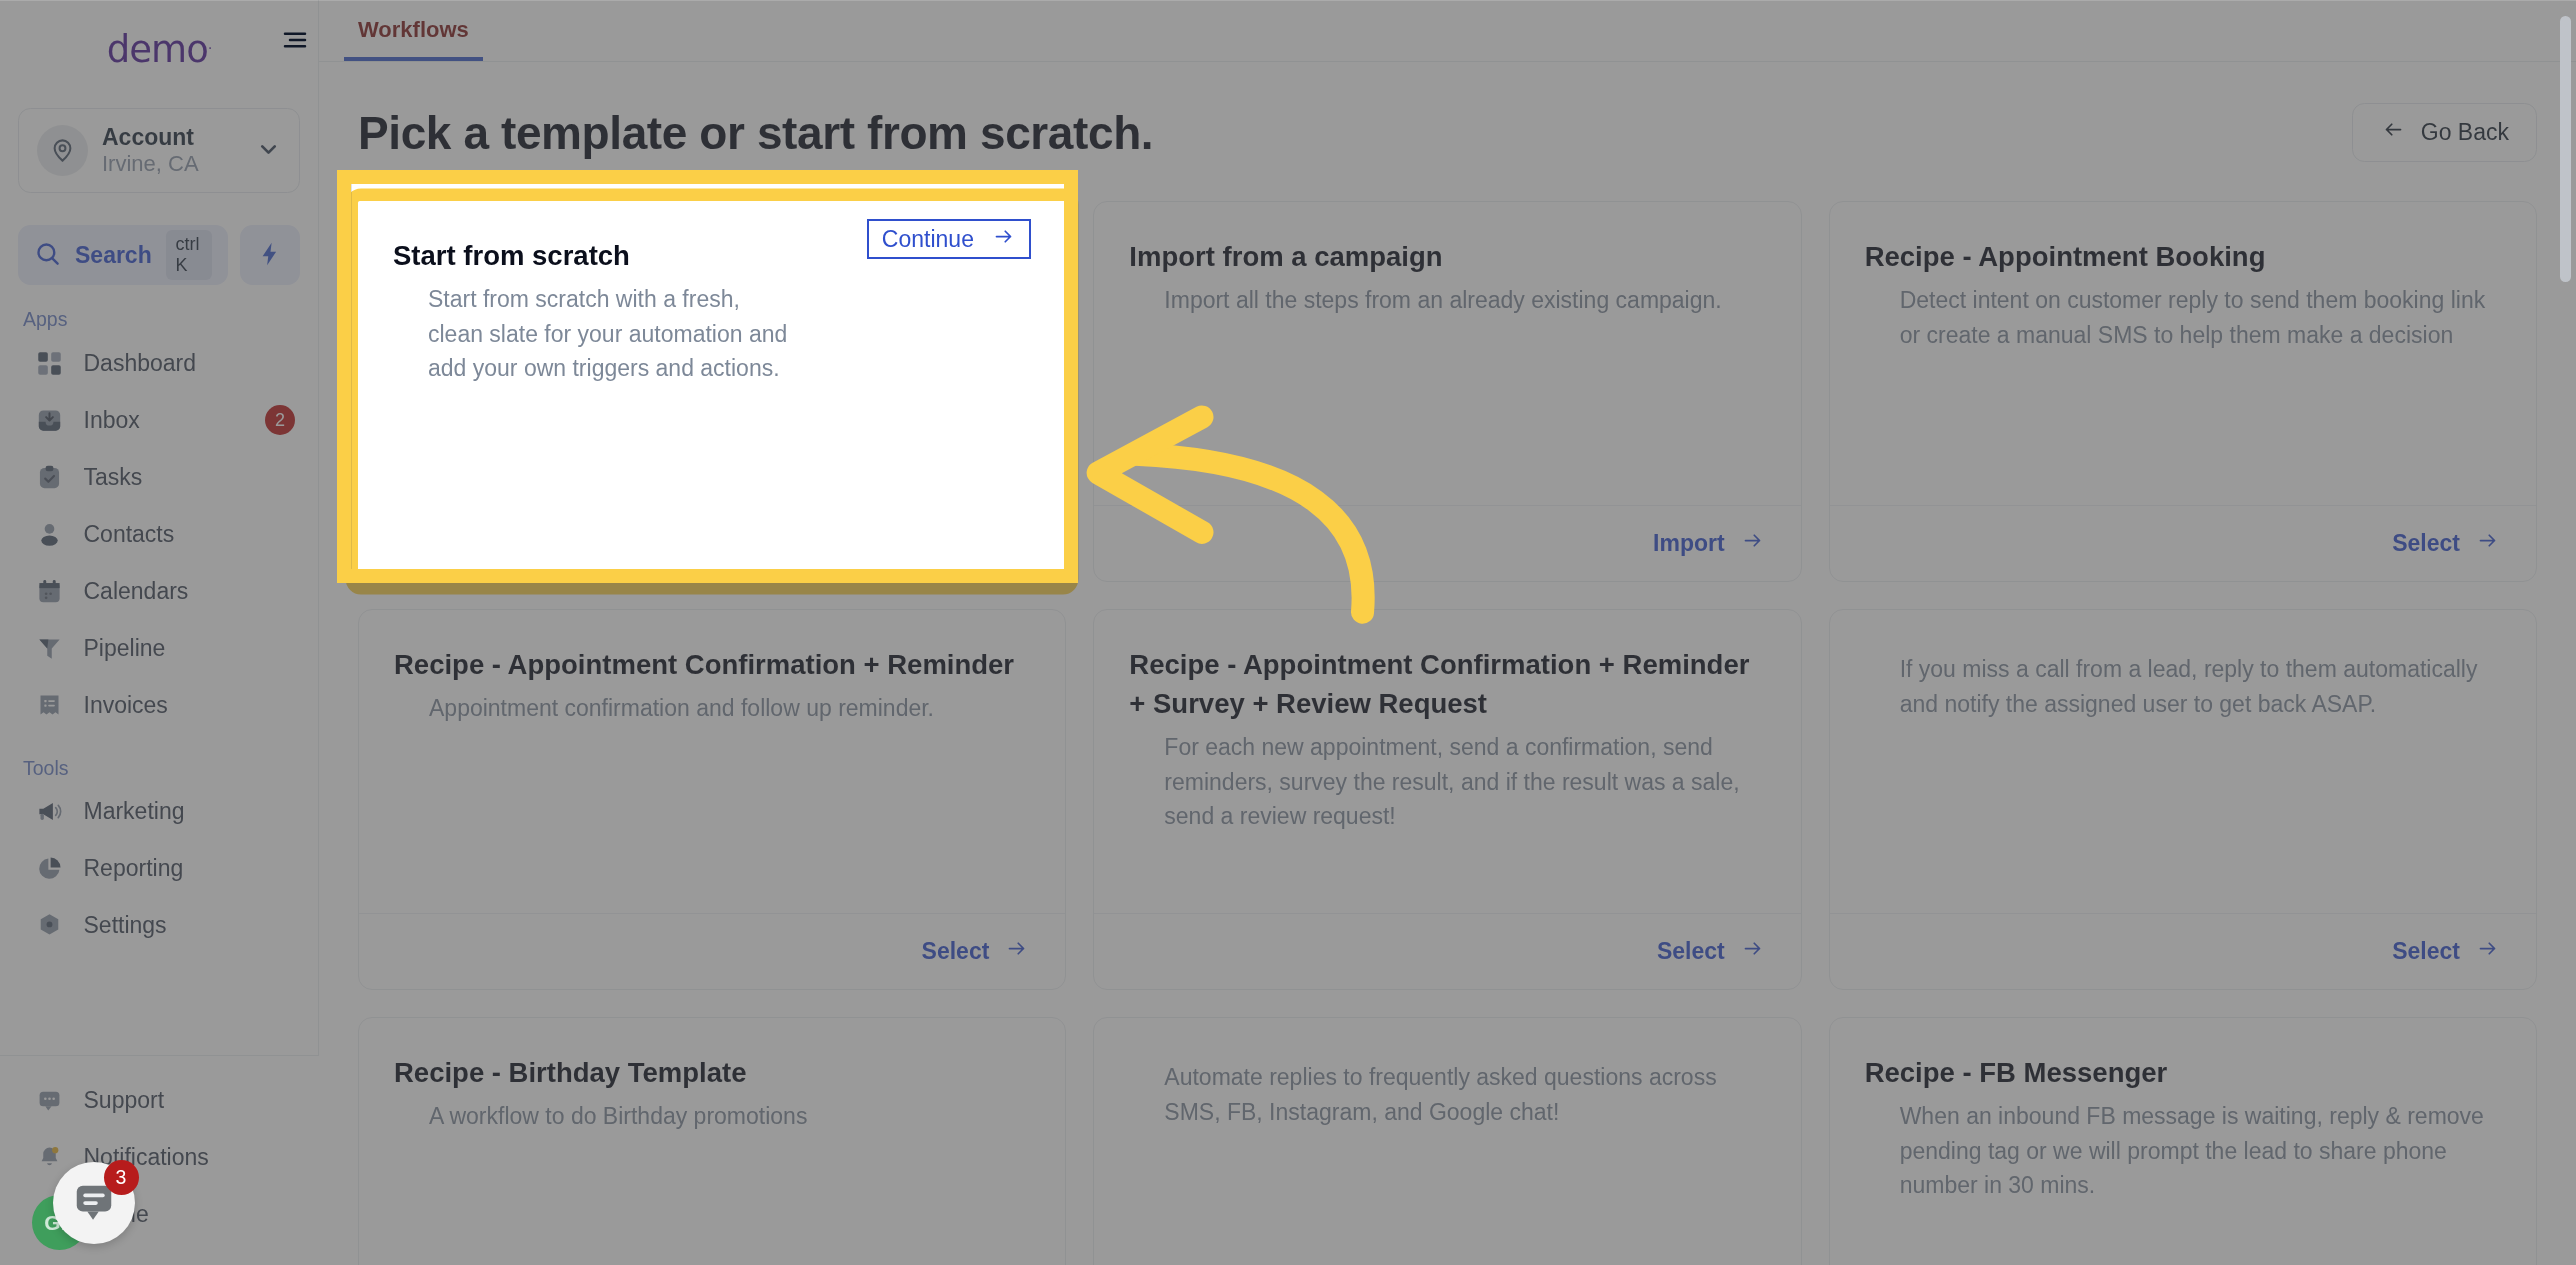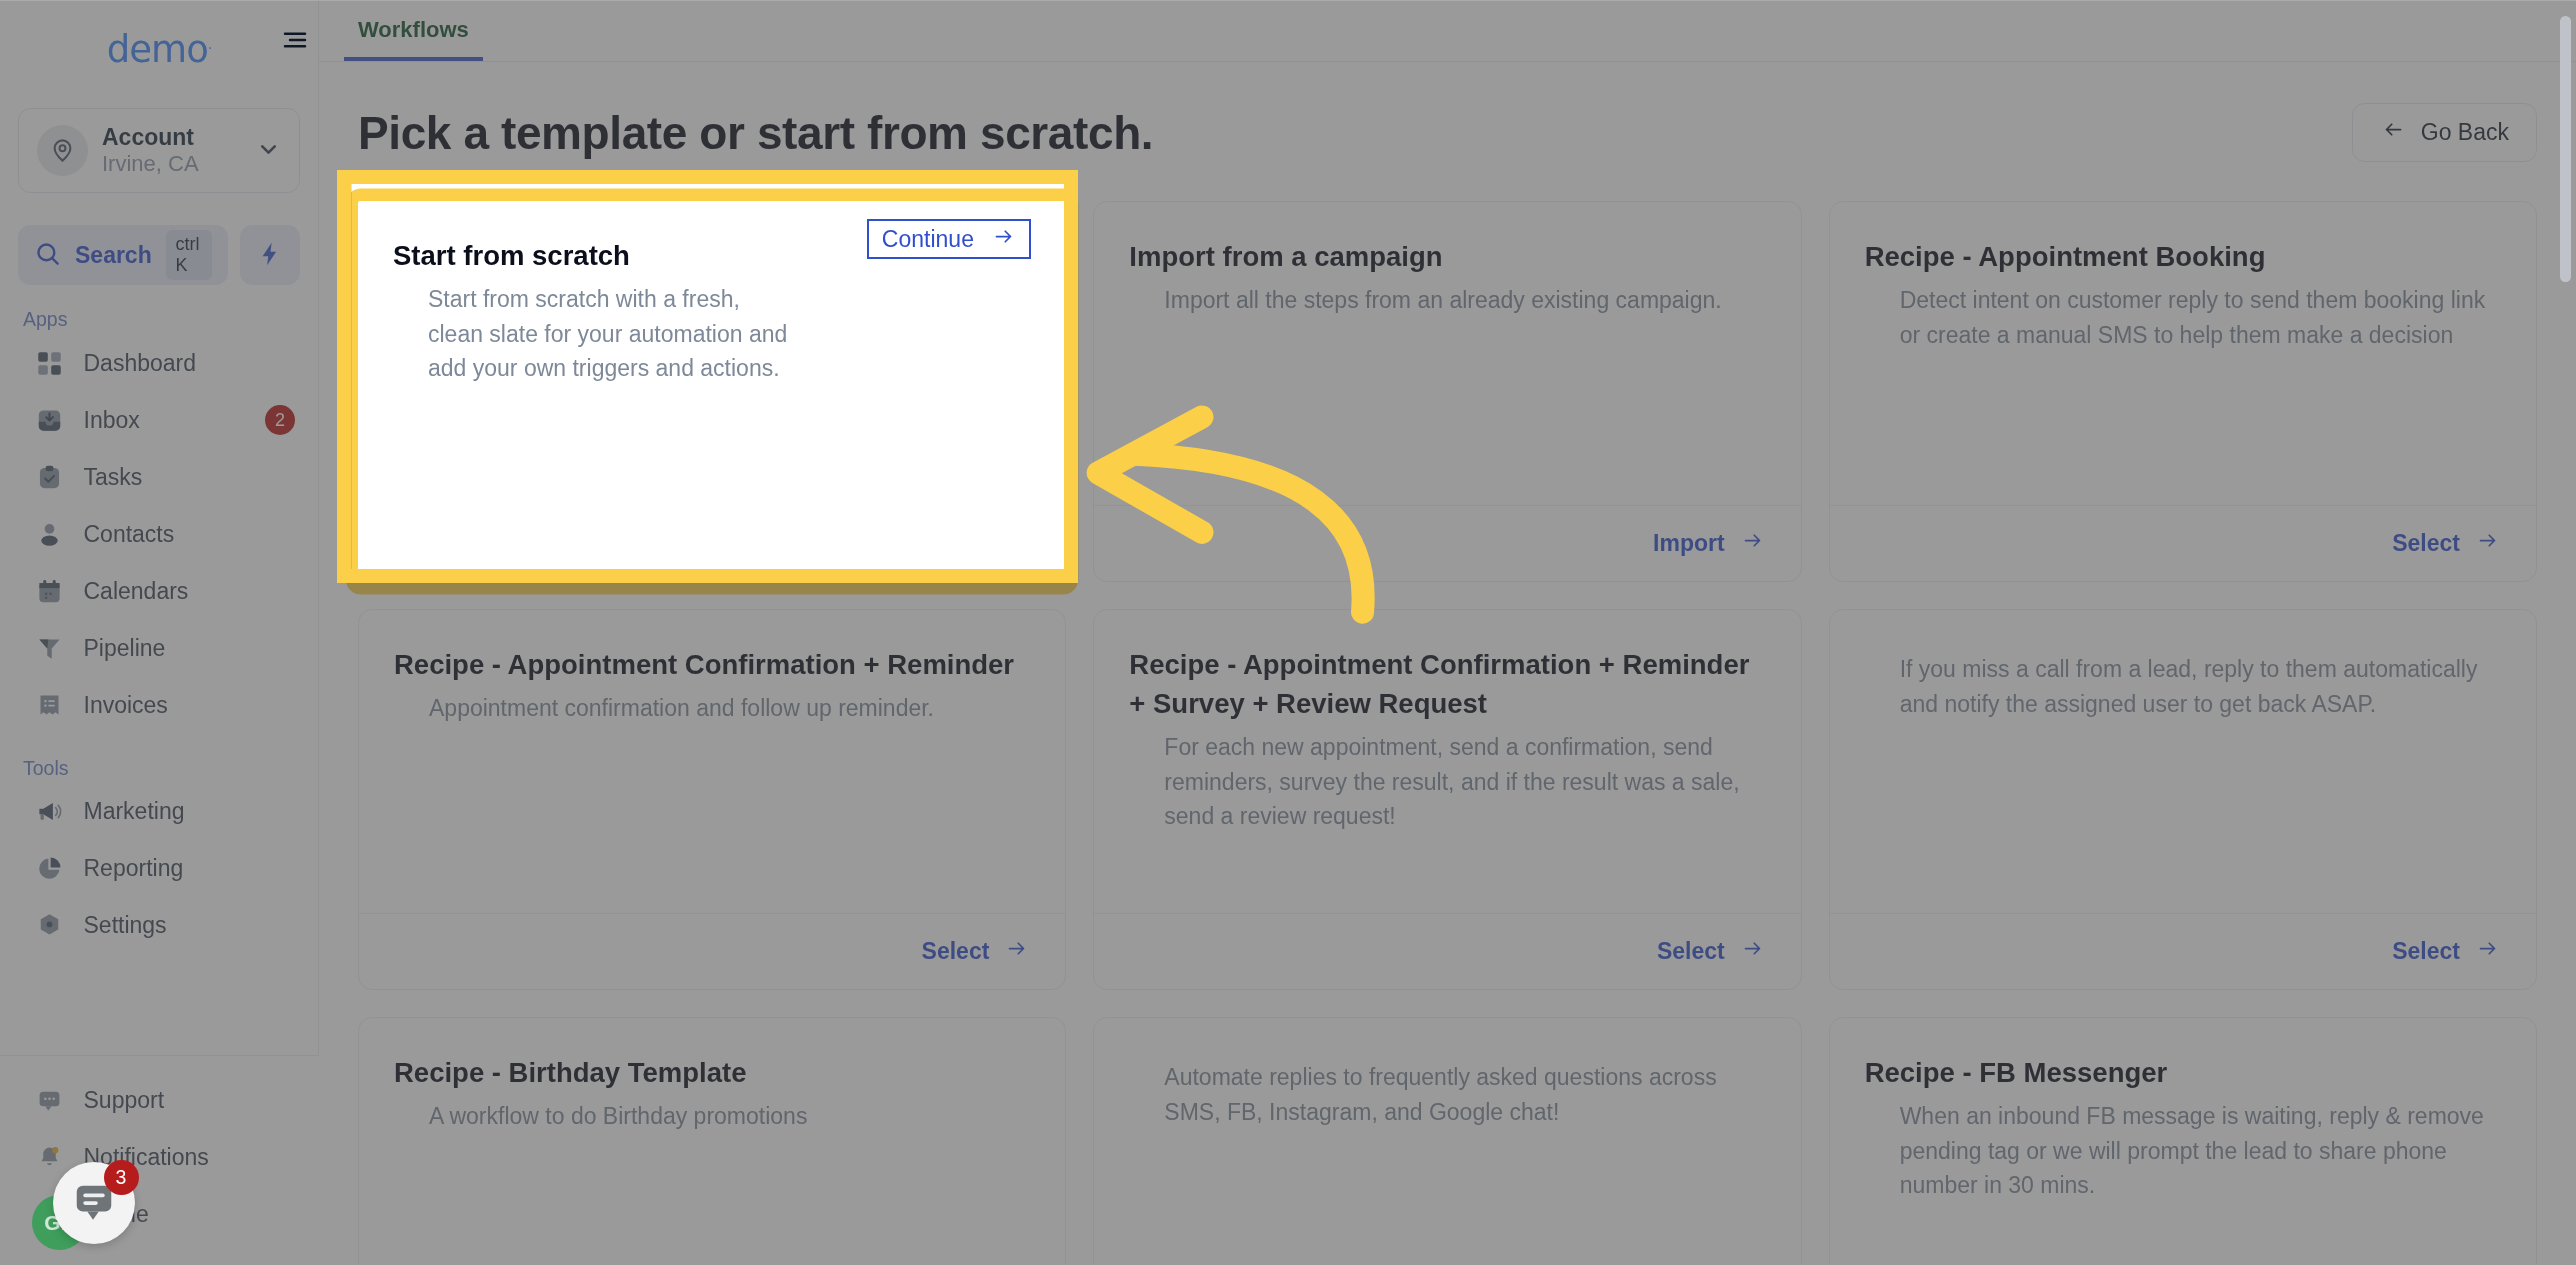--- a/index.html
+++ b/index.html
@@ -12,21 +12,21 @@
   #root { position: relative; width: 2576px; height: 1266px; background: #ffffff; }
 
   
   .sidebar {
     position: absolute; left: 0; top: 0; width: 319px; height: 1266px;
     background: #ffffff; border-right: 1.8px solid #e9ecef;
     display: flex; flex-direction: column;
   }
   .brand { height: 99px; display: flex; align-items: center; justify-content: center; }
   .brand-text {
-    font-size: 37px; letter-spacing: -0.9px; color: #3b82f6; font-weight: 400;
+    font-size: 37px; letter-spacing: -0.9px; color: #4c1d95; font-weight: 400;
     font-family: "DejaVu Sans", sans-serif;
   }
   .brand-text sup { font-size: 13.3px; vertical-align: super; }
 
   .account-box {
     margin: 9px 18px 0 18px; height: 85px; border: 1.8px solid #e4e7ec; border-radius: 12.4px;
     display: flex; align-items: center; padding: 0 18px; gap: 14px;
   }
   .acct-avatar {
     width: 51px; height: 51px; border-radius: 50%; background: #e7e9ec;
@@ -71,21 +71,21 @@
     border-top: 1.8px solid #e9ecef; padding: 16px 0 23px 0; background: #fff;
   }
 
   
   .main {
     position: absolute; left: 319px; top: 0; width: 2257px; height: 1266px;
     background: #ffffff; overflow: hidden;
   }
   .tabbar { height: 62px; border-bottom: 1.8px solid #e9ecef; display: flex; align-items: flex-end; padding-left: 25px; }
   .tab {
-    font-size: 22px; font-weight: 700; color: #14532d; padding: 0 14px 14px 14px;
+    font-size: 22px; font-weight: 700; color: #7f1d1d; padding: 0 14px 14px 14px;
     border-bottom: 4.4px solid #3759c9; cursor: pointer;
   }
   .content { padding: 0 39px; }
   .head-row { display: flex; align-items: center; justify-content: space-between; margin-top: 41px; }
   .page-title { font-size: 46px; font-weight: 700; color: #0b0f1c; letter-spacing: -0.4px; }
   .goback {
     border: 1.8px solid #e4e7ec; border-radius: 12.4px; height: 59px; padding: 0 27px;
     display: flex; align-items: center; gap: 14px; font-size: 23px; color: #182230;
     background: #fff; cursor: pointer; font-family: "Liberation Sans", sans-serif;
   }

